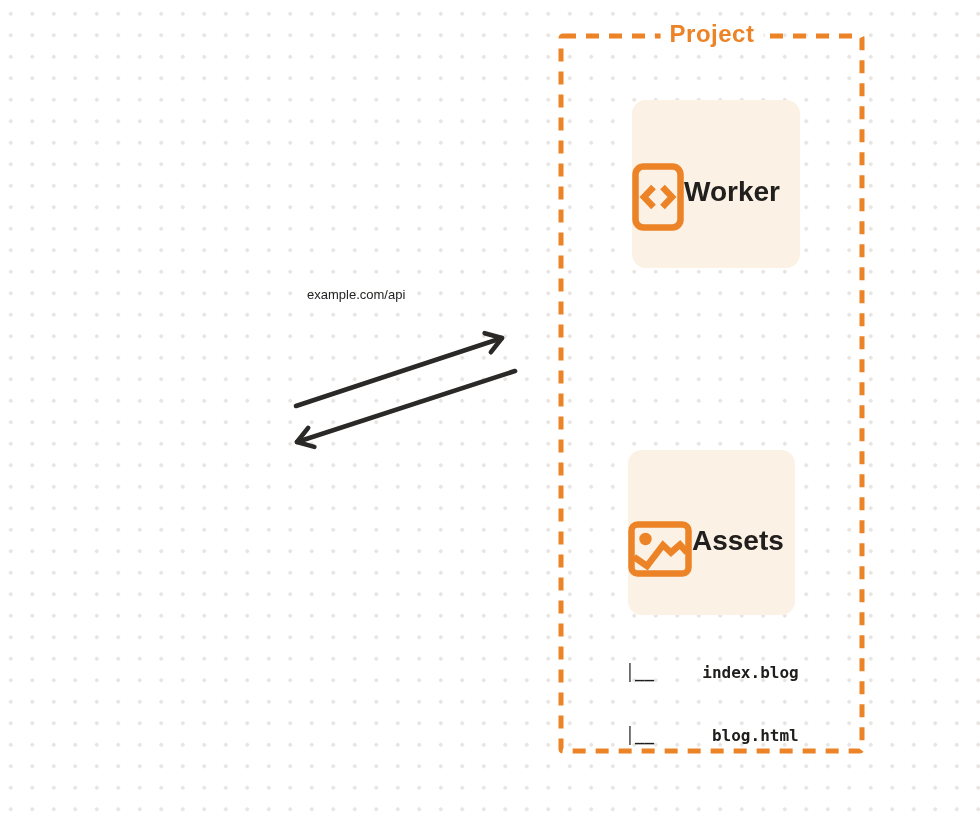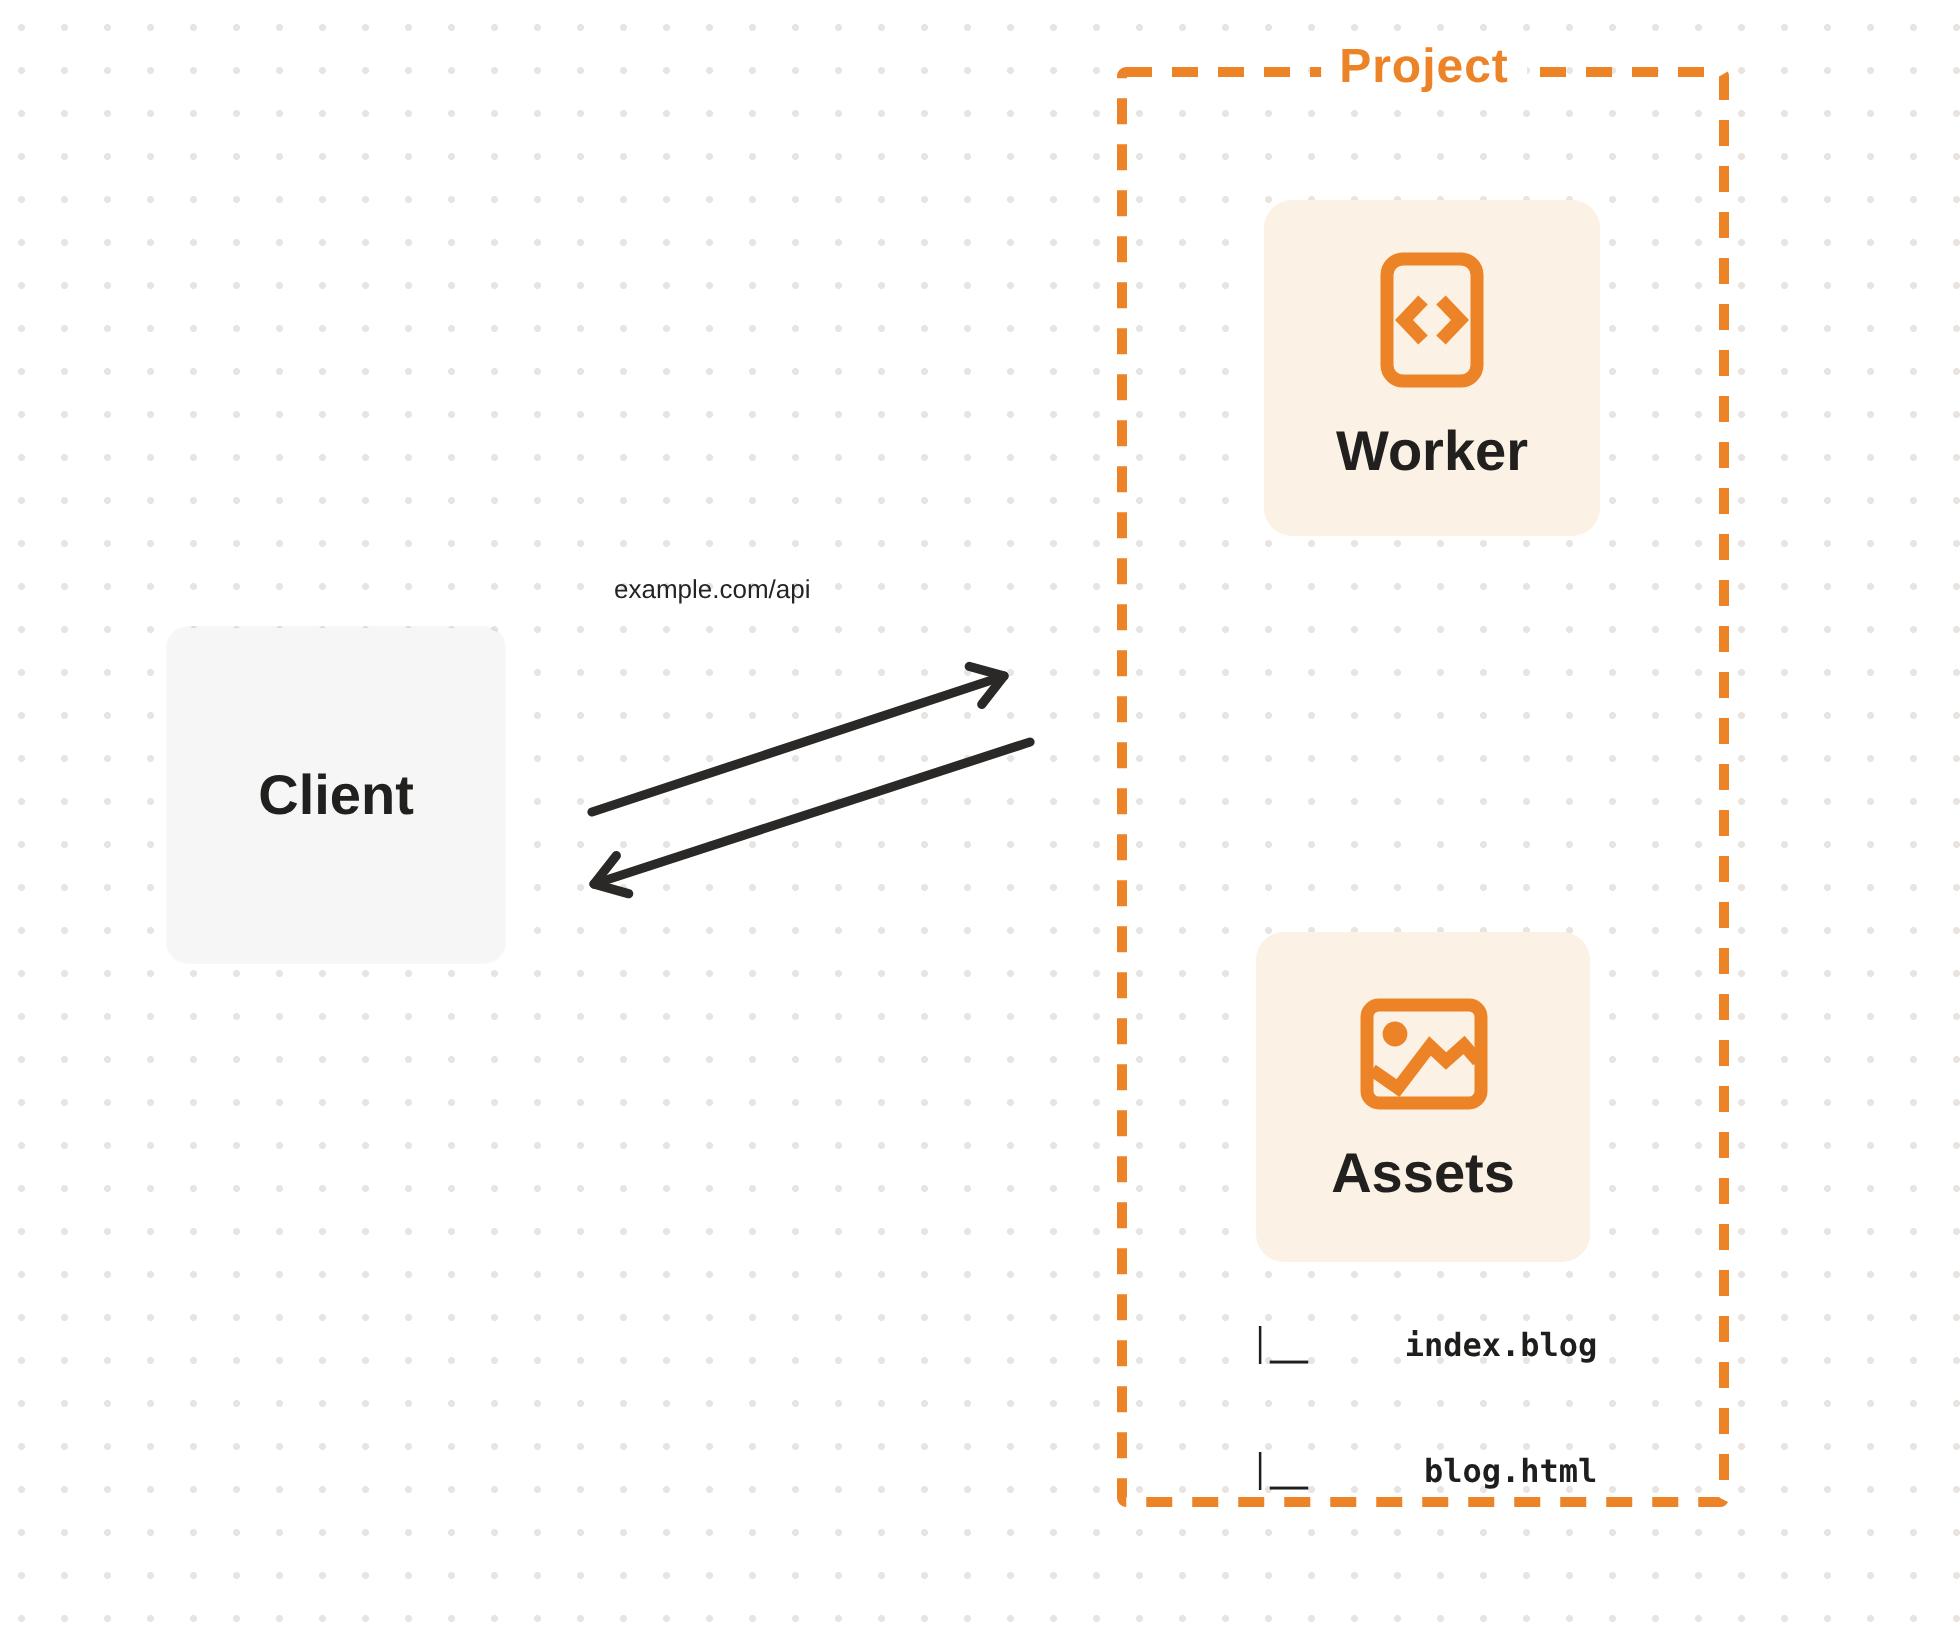--- a/index.html
+++ b/index.html
@@ -30,24 +30,24 @@
   }
   .client-card .node-label { font-weight:bold; font-size:28px; color:#21201e; }
 
   .api-label {
     position:absolute; left:307px; top:287px;
     font-weight:normal; font-size:13px; color:#252422; white-space:nowrap;text-align:right;
   }
 
   .card {
     position:absolute; background:#fbf1e4; border-radius:14px;
-    display:flex; flex-direction:column; align-items:center;
+    display:flex; flex-direction:row; align-items:center;
   }
   .card.worker { left:632px; top:100px; width:168px; height:168px; }
-  .card.assets { left:628px; top:450px; width:167px; height:165px;margin-top:16px; }
+  .card.assets { left:628px; top:450px; width:167px; height:165px; }
   .worker .icon { width:52px; height:68px; margin-top:26px; }
   .assets .icon { width:64px; height:56px; margin-top:33px; }
   .card-label { font-weight:bold; font-size:28px; color:#21201e; margin-top:16px; }
   .icon-stroke { stroke:#ed8327; fill:none; }
   .icon-fill { fill:#ed8327; }
 
   .file-tree {
     position:absolute; left:606px; top:620px;
     font-family:"DejaVu Sans Mono", monospace;
     font-size:16px; line-height:21px; font-weight:bold;
@@ -67,23 +67,20 @@
     </defs>
 
     <rect class="project-border" x="561" y="36" width="301" height="715" rx="2" stroke="#ed8327"></rect>
 
     <line class="arrow-stroke" x1="296" y1="406" x2="502" y2="338" marker-end="url(#arrowhead)"></line>
     <line class="arrow-stroke" x1="515" y1="371" x2="297" y2="442" marker-end="url(#arrowhead)"></line>
   </svg>
 
   <div class="project-label">Project</div>
 
-  <div class="client-card">
-    <span class="node-label">Client</span>
-  </div>
 
   <div class="api-label">example.com/api</div>
 
   <div class="card worker">
     <svg class="icon" viewBox="0 0 52 68">
       <rect class="icon-stroke" x="3.5" y="3.5" width="45" height="61" rx="8" stroke-width="6.5"></rect>
       <path class="icon-stroke" d="M21.5 24 L12 34 L21.5 44" stroke-width="6.5" stroke-linejoin="miter"></path>
       <path class="icon-stroke" d="M30.5 24 L40 34 L30.5 44" stroke-width="6.5" stroke-linejoin="miter"></path>
     </svg>
     <div class="card-label">Worker</div>

